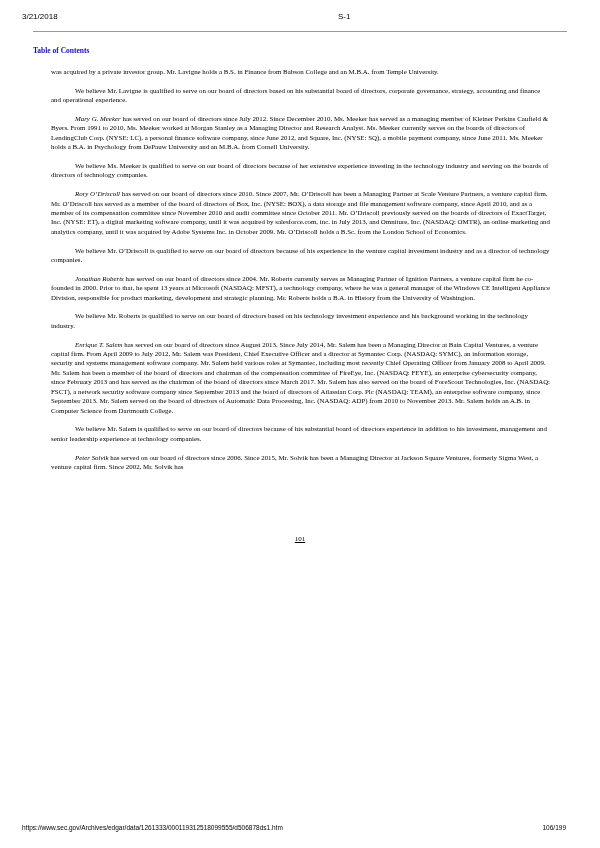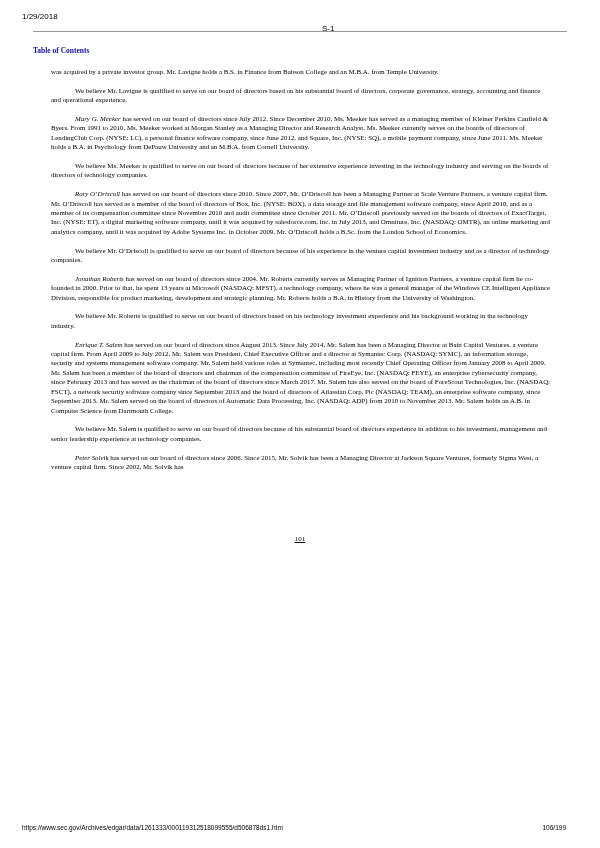--- a/index.html
+++ b/index.html
@@ -1,40 +1,40 @@
 <!DOCTYPE html>
 <html><head>
 <meta charset="utf-8">
 <style>
   html, body { margin: 0; padding: 0; background: #ffffff; }
   body { width: 600px; height: 848px; position: relative; overflow: hidden; }
   .hdr { position: absolute; top: 12px; left: 22px; right: 22px; height: 12px;
          font-family: "Liberation Sans", sans-serif; font-size: 8px; color: #000; }
   .hdr .date { position: absolute; left: 0; top: 0; }
-  .hdr .title { position: absolute; left: 300px; top: 0; margin-top: 12px; }
+  .hdr .title { position: absolute; left: 316px; top: 0; }
   .rule { position: absolute; top: 31px; left: 33px; right: 33px; height: 1px; background: #9a9a9a; }
   .toc { position: absolute; top: 46px; left: 33px; font-family: "Liberation Serif", serif;
          font-size: 7.5px; font-weight: bold; color: #1a0dab; }
   .content { position: absolute; top: 67px; left: 51px; width: 500px;
              font-family: "Liberation Serif", serif; font-size: 6.9px; line-height: 9.4px; color: #000; }
   .content p { margin: 0 0 9.4px 0; }
   .content p.ind { text-indent: 24px; }
   .content i { font-style: italic; }
   .pagenum { position: absolute; top: 535px; left: 0; width: 600px; text-align: center;
              font-family: "Liberation Serif", serif; font-size: 7px; text-decoration: underline; }
   .footer { position: absolute; top: 824px; left: 22px; right: 22px; height: 12px;
             font-family: "Liberation Sans", sans-serif; font-size: 6.5px; color: #000; }
   .footer .url { position: absolute; left: 0; top: 0; }
   .footer .pg { position: absolute; right: 12px; top: 0; }
 </style>
 </head>
 <body>
 
 <div class="hdr">
-  <span class="date">1/29/2018</span>
+  <span class="date">3/21/2018</span>
   <span class="title">S-1</span>
 </div>
 <div class="rule"></div>
 
 <a class="toc">Table of Contents</a>
 
 <div class="content">
   <p><i></i><span>was acquired by a private investor group. Mr. Lavigne holds a B.S. in Finance from Babson College and an M.B.A. from Temple University.</span></p>
   <p class="ind"><i></i><span>We believe Mr. Lavigne is qualified to serve on our board of directors based on his substantial board of directors, corporate governance, strategy, accounting and finance and operational experience.</span></p>
   <p class="ind"><i>Mary G. Meeker</i><span> has served on our board of directors since July 2012. Since December 2010, Ms. Meeker has served as a managing member of Kleiner Perkins Caufield &amp; Byers. From 1991 to 2010, Ms. Meeker worked at Morgan Stanley as a Managing Director and Research Analyst. Ms. Meeker currently serves on the boards of directors of LendingClub Corp. (NYSE: LC), a personal finance software company, since June 2012, and Square, Inc. (NYSE: SQ), a mobile payment company, since June 2011. Ms. Meeker holds a B.A. in Psychology from DePauw University and an M.B.A. from Cornell University.</span></p>

